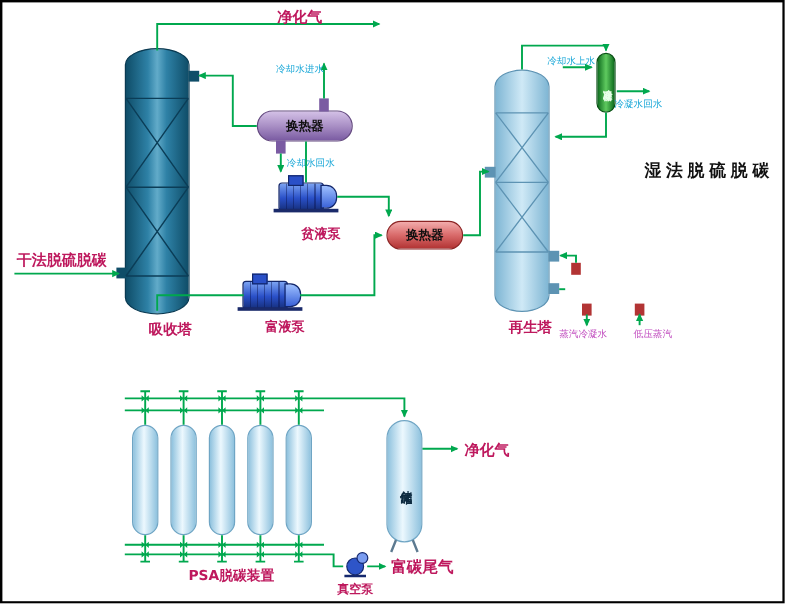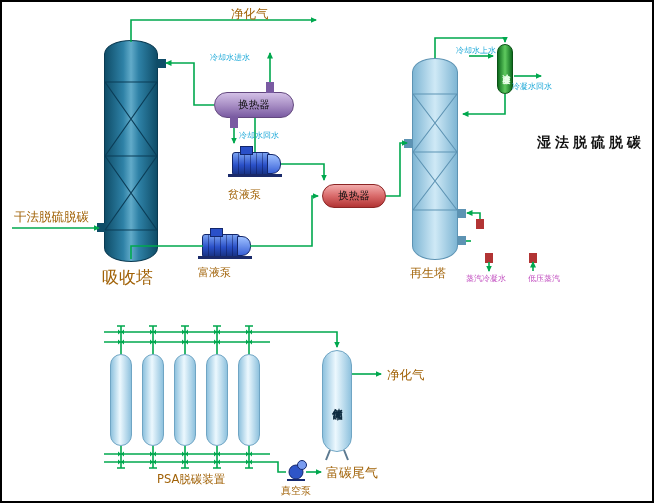--- a/index.html
+++ b/index.html
@@ -1,36 +1,36 @@
 <!DOCTYPE html>
 <html><head>
 <meta charset="utf-8">
 <style>
   html,body{margin:0;padding:0;background:#fff}
   .canvas{position:relative;width:654px;height:503px;background:#ffffff;border:2px solid #000;
           box-sizing:border-box;font-family:"DejaVu Sans",sans-serif;overflow:hidden}
   .tower{position:absolute;border:1px solid;border-radius:50%/14px;box-sizing:border-box}
   .noz{position:absolute;box-sizing:border-box}
   .hx{position:absolute;border:1px solid;box-sizing:border-box;display:flex;align-items:center;
-      justify-content:center;font-weight:normal;color:#101010}
+      justify-content:center;font-weight:bold;color:#101010}
   .psa{position:absolute;top:352px;width:22px;height:92px;border:1px solid #6fa5c4;border-radius:50%/11px;
        box-sizing:border-box;background:linear-gradient(90deg,#8fc2de,#ecf8fe 45%,#8fc2de)}
   .vwrap{position:absolute;border:1px solid #6fa5c4;box-sizing:border-box;display:flex;align-items:center;
          justify-content:center;background:linear-gradient(90deg,#8fc2de,#ecf8fe 45%,#8fc2de)}
   .vtext{writing-mode:vertical-rl;text-orientation:upright;letter-spacing:1px;font-weight:bold}
   .pump{position:absolute;width:50px;height:26px}
   .pump .motor{position:absolute;left:2px;top:4px;width:36px;height:22px;border:1px solid #12266b;border-radius:3px;
        background:repeating-linear-gradient(90deg,rgba(10,20,80,0) 0 5px,rgba(10,20,80,.45) 5px 6px),
                   linear-gradient(180deg,#7aa2f2,#2a50c8 55%,#16307e)}
   .pump .head{position:absolute;left:37px;top:6px;width:12px;height:18px;border:1px solid #12266b;
        border-radius:0 9px 9px 0;background:linear-gradient(180deg,#9ec0ff,#3a62d8)}
   .pump .jbox{position:absolute;left:10px;top:-2px;width:11px;height:7px;background:#2a50c8;border:1px solid #12266b}
   .pump .base{position:absolute;left:-2px;top:26px;width:54px;height:3px;background:#1a2a6a}
-  .lbl{position:absolute;font-weight:normal;color:#a16207;white-space:nowrap}
-  .lbl.c{text-align:left}
+  .lbl{position:absolute;font-weight:bold;color:#be185d;white-space:nowrap}
+  .lbl.c{text-align:right}
   .tiny{position:absolute;font-size:8px;white-space:nowrap}
   .cyan{color:#1ba8d8}
   .mag{color:#c24fc0}
   .title{position:absolute;font-weight:bold;font-size:14px;letter-spacing:4px;color:#111;white-space:nowrap}
   svg.pipes{position:absolute;left:0;top:0;pointer-events:none}
 </style>
 </head>
 <body>
 
 <div class="canvas">
@@ -163,22 +163,22 @@
       <circle cx="294" cy="470" r="7" fill="#2e55c8" stroke="#14286e"></circle>
       <circle cx="300" cy="463" r="4.5" fill="#7a9cf0" stroke="#14286e"></circle>
       <line x1="285" y1="478" x2="303" y2="478" stroke="#14286e" stroke-width="2"></line>
     </g>
 
     <path d="M328,448 L324,458 M342,448 L346,458" stroke="#5d7a90" stroke-width="2" fill="none"></path>
   </svg>
 
   <div class="lbl" style="left:229px;top:4px;font-size:12.5px">净化气</div>
   <div class="lbl" style="left:12px;top:207px;font-size:12.5px">干法脱硫脱碳</div>
-  <div class="lbl c" style="left:100px;top:264px;width:58px;font-size:17px">吸收塔</div>
-  <div class="tiny cyan" style="left:208px;top:50px;width:56px;text-align:left">冷却水进水</div>
+  <div class="lbl c" style="left:100px;top:264px;width:58px;font-size:12px">吸收塔</div>
+  <div class="tiny cyan" style="left:220px;top:50px;width:56px;text-align:center">冷却水进水</div>
   <div class="tiny cyan" style="left:237px;top:128px">冷却水回水</div>
   <div class="lbl c" style="left:226px;top:185px;width:56px;font-size:11px">贫液泵</div>
   <div class="lbl c" style="left:196px;top:263px;width:56px;font-size:11px">富液泵</div>
   <div class="lbl c" style="left:408px;top:263px;width:50px;font-size:12px">再生塔</div>
   <div class="tiny cyan" style="left:454px;top:43px">冷却水上水</div>
   <div class="tiny cyan" style="left:510px;top:79px">冷凝水回水</div>
   <div class="tiny mag" style="left:464px;top:271px">蒸汽冷凝水</div>
   <div class="tiny mag" style="left:526px;top:271px">低压蒸汽</div>
   <div class="title" style="left:535px;top:132px">湿法脱硫脱碳</div>
 

